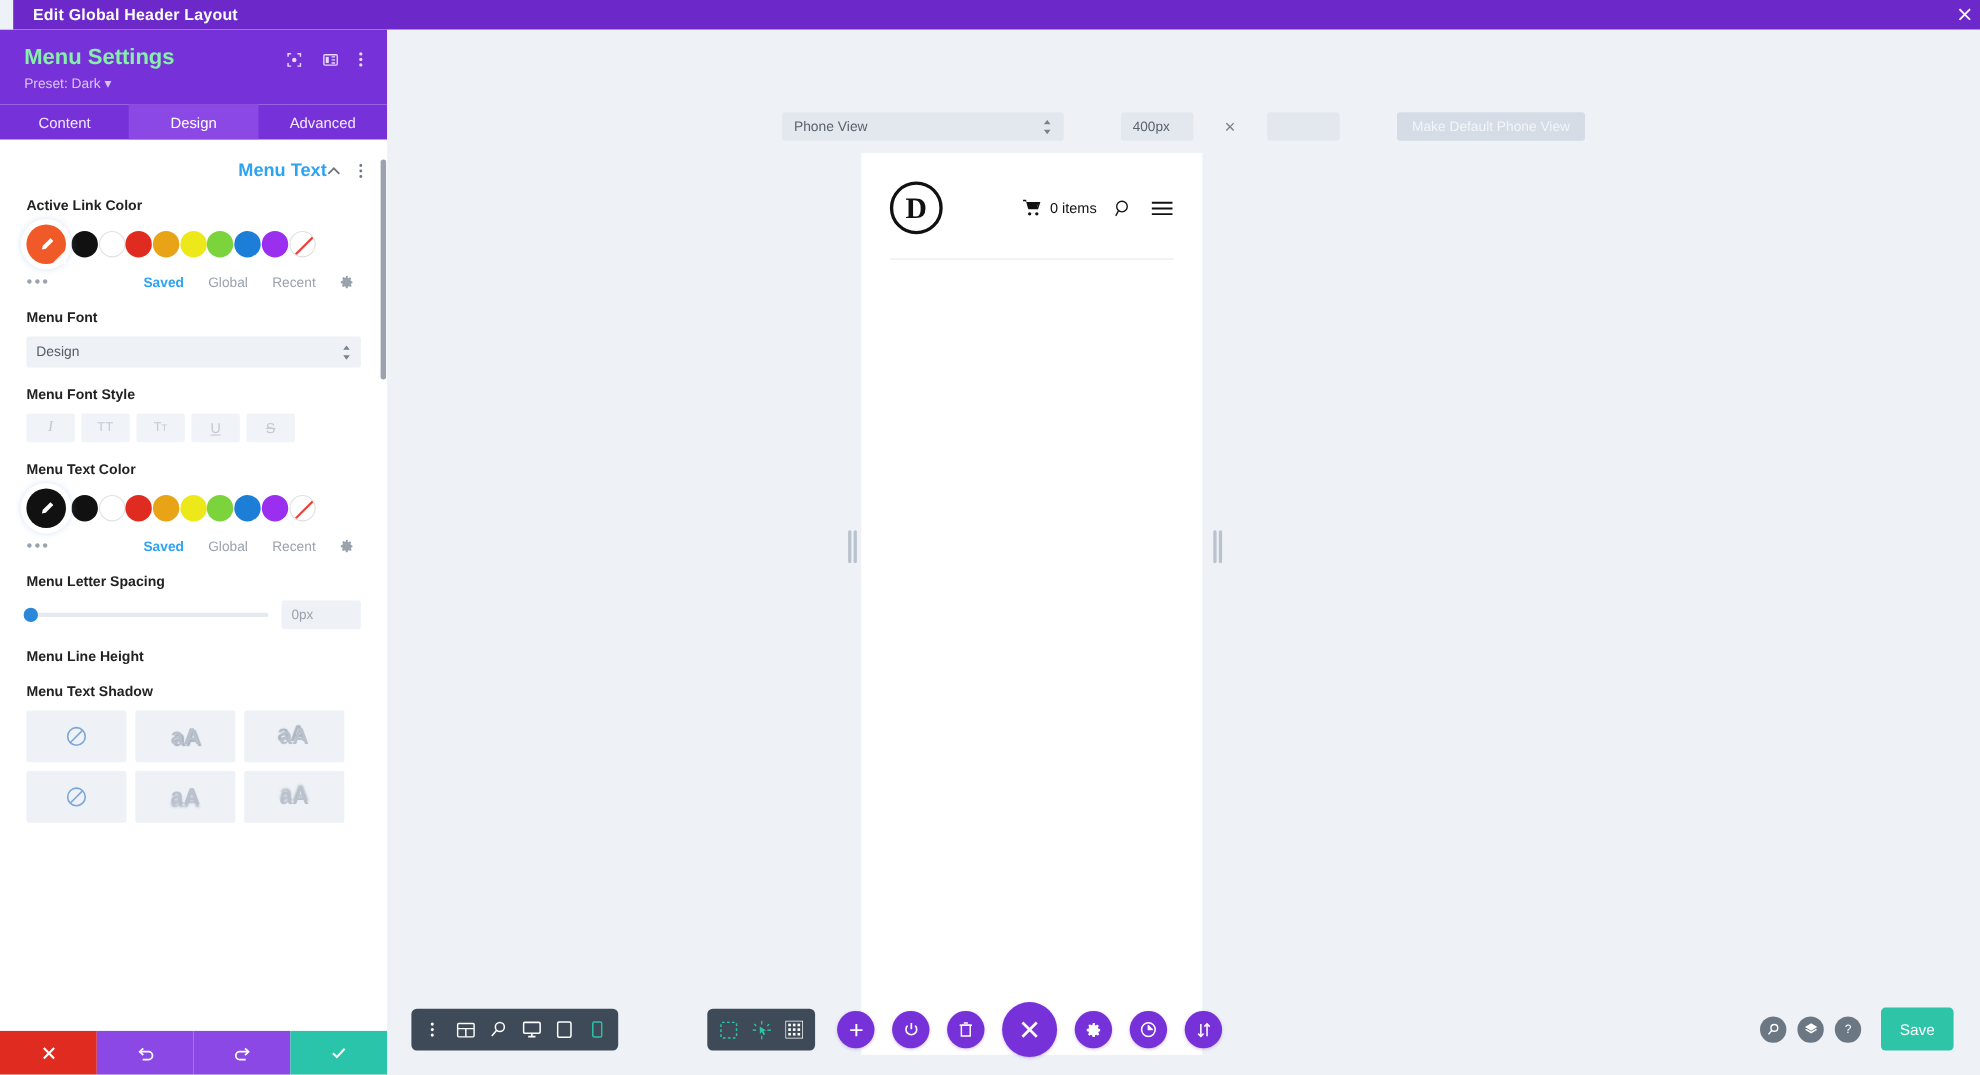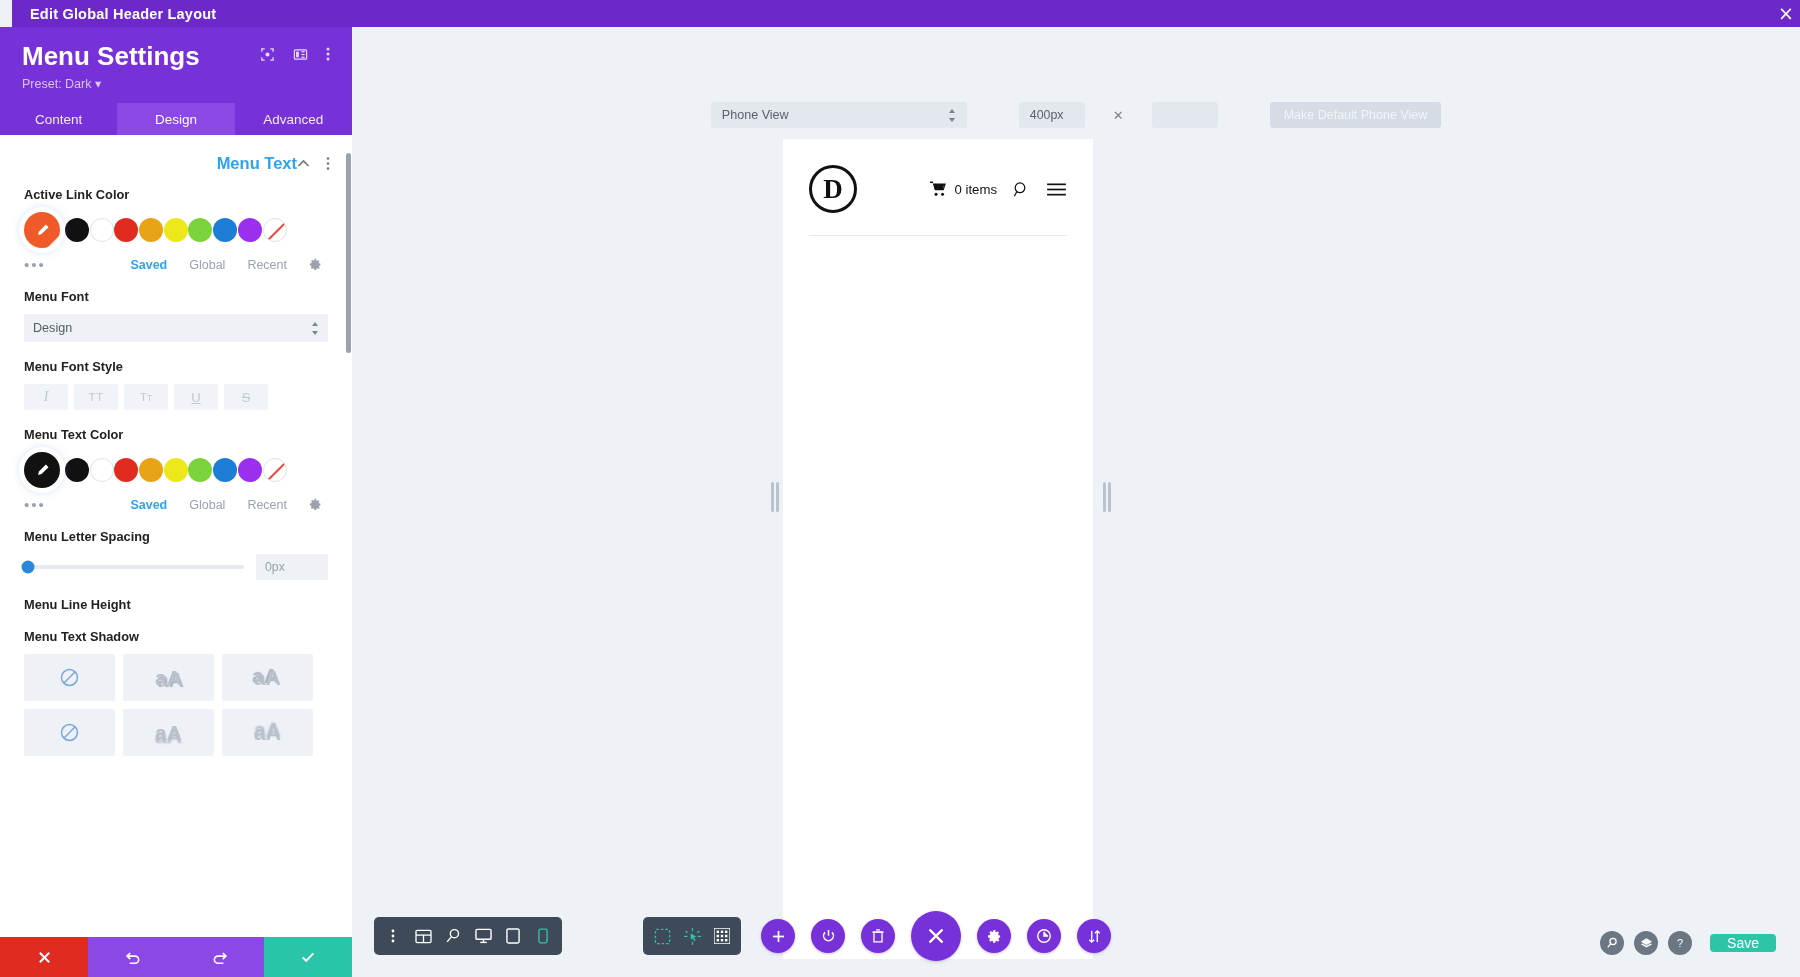--- a/index.html
+++ b/index.html
@@ -26,21 +26,21 @@
 
   
   .panel {
     position: absolute; top: 27px; left: 0; width: 352px; height: 950px;
     background: #ffffff; display: flex; flex-direction: column;
   }
   .panel-head {
     background: #7731d8; padding: 14px 22px 12px 22px; position: relative;
   }
   .panel-head-row { display: flex; align-items: flex-start; justify-content: space-between; }
-  .panel-title { color: #ffffff; font-size: 26px; font-weight: bold; }
+  .panel-title { color: #86efac; font-size: 20px; font-weight: bold; }
   .panel-preset { color: #d9c4f4; font-size: 12.5px; margin-top: 4px; }
   .panel-head-icons { display: flex; align-items: center; gap: 18px; padding-top: 5px; }
   .hicon { color: #e7d9fb; cursor: pointer; display: flex; align-items: center; }
 
   .tabs { display: flex; background: #7731d8; height: 32px; }
   .tab {
     flex: 1; display: flex; align-items: center; justify-content: center;
     color: #f3eafd; font-size: 13.5px; cursor: pointer;
   }
   .tab.active { background: #8b48e4; color: #ffffff; }
@@ -252,21 +252,21 @@
   .right-bar {
     position: absolute; bottom: 22px; right: 24px;
     display: flex; align-items: center; gap: 10px;
   }
   .gbtn {
     width: 24px; height: 24px; border-radius: 50%; background: #6c7784;
     display: flex; align-items: center; justify-content: center;
     color: #fff; font-size: 11px; cursor: pointer;
   }
   .save-btn {
-    height: 18px; background: #2ec4a8; border-radius: 4px; color: #fff;
+    height: 39px; background: #2ec4a8; border-radius: 4px; color: #fff;
     font-size: 14px; display: flex; align-items: center; padding: 0 17px;
     margin-left: 8px; cursor: pointer;
   }
   svg { display: block; }
 </style>
 </head>
 <body>
 
 <div class="app">
 

